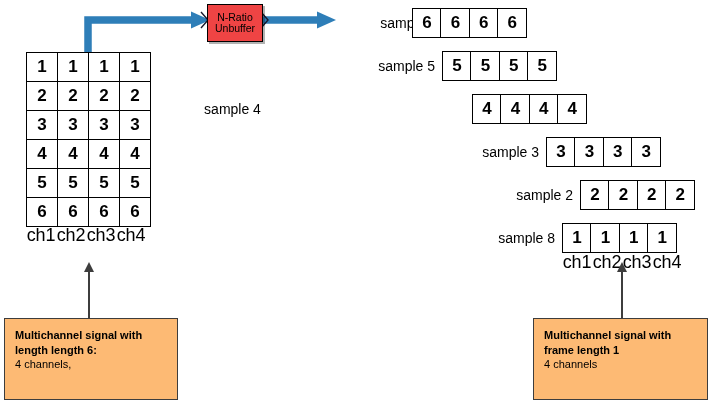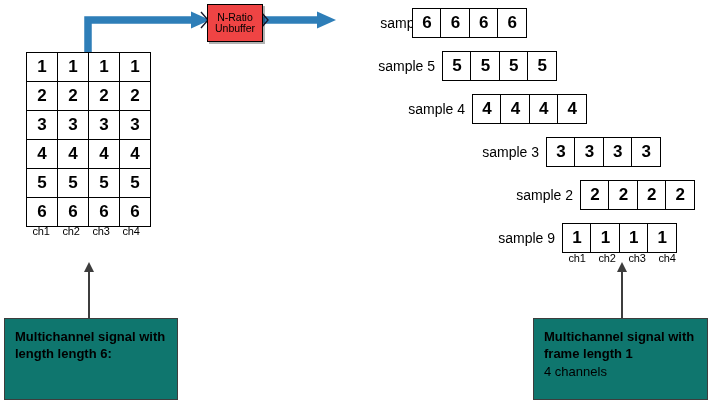--- a/index.html
+++ b/index.html
@@ -31,21 +31,21 @@
     vertical-align: middle;
     font-size: 17px;
     font-weight: bold;
     color: #000000;
     padding: 0;
   }
 
   .ch-labels {
     position: absolute;
     display: flex;
-    font-size: 11px;
+    font-size: 18px;
     color: #000000;
   }
   .ch-labels span {
     width: 30px;
     text-align: center;
     letter-spacing: -0.2px;
   }
   #input-ch-labels { left: 26px; top: 225px; }
   #output-ch-labels { left: 562px; top: 252px; }
 
@@ -108,24 +108,24 @@
     color: #000000;
     background: #ffffff;
     box-sizing: border-box;
   }
   .sample-boxes .cell:first-child { margin-left: 0; }
 
   
   .caption-box {
     position: absolute;
     border: 1.4px solid #3d3d3d;
-    background: #0f766e;
+    background: #fdba74;
     box-sizing: border-box;
     padding: 9px 10px 20px 10px;
-    font-size: 13px;
+    font-size: 11px;
     color: #000000;
     line-height: 1.33;
   }
   .caption-box .strong {
     font-weight: bold;
   }
   #caption-left  { left: 4px;   top: 318px; width: 174px; height: 82px; }
   #caption-right { left: 533px; top: 318px; width: 175px; height: 82px; }
 
   .caption-stem {
@@ -234,21 +234,21 @@
       <div class="sample-row" style="top: 51px; left: 0px; width: 575px;">
         <div class="sample-label" style="position: absolute; left: 0px; width: 435px; text-align: right;">sample 5</div>
         <div class="sample-boxes" style="position: absolute; left: 442px;">
           <div class="cell">5</div>
           <div class="cell">5</div>
           <div class="cell">5</div>
           <div class="cell">5</div>
         </div>
       </div>
       <div class="sample-row" style="top: 94px; left: 0px; width: 708px;">
-        <div class="sample-label" style="position: absolute; left: 0px; width: 465px; text-align: right;">sample 4</div>
+        <div class="sample-label" style="position: absolute; left: 0px; width: 465px; text-align: center;">sample 4</div>
         <div class="sample-boxes" style="position: absolute; left: 472px;">
           <div class="cell">4</div>
           <div class="cell">4</div>
           <div class="cell">4</div>
           <div class="cell">4</div>
         </div>
       </div>
       <div class="sample-row" style="top: 137px; left: 0px; width: 708px; margin-left: 44px;">
         <div class="sample-label" style="position: absolute; left: 0px; width: 495px; text-align: right;">sample 3</div>
         <div class="sample-boxes" style="position: absolute; left: 502px;">
@@ -261,21 +261,21 @@
       <div class="sample-row" style="top: 180px; left: 0px; width: 708px; margin-left: 48px;">
         <div class="sample-label" style="position: absolute; left: 0px; width: 525px; text-align: right;">sample 2</div>
         <div class="sample-boxes" style="position: absolute; left: 532px;">
           <div class="cell">2</div>
           <div class="cell">2</div>
           <div class="cell">2</div>
           <div class="cell">2</div>
         </div>
       </div>
       <div class="sample-row" style="top: 223px; left: 0px; width: 708px;">
-        <div class="sample-label" style="position: absolute; left: 0px; width: 555px; text-align: right;">sample 9</div>
+        <div class="sample-label" style="position: absolute; left: 0px; width: 555px; text-align: right;">sample 8</div>
         <div class="sample-boxes" style="position: absolute; left: 562px;">
           <div class="cell">1</div>
           <div class="cell">1</div>
           <div class="cell">1</div>
           <div class="cell">1</div>
         </div>
       </div>
     </div>
 
   <div class="ch-labels" id="output-ch-labels">
@@ -286,20 +286,21 @@
     </div>
 
   <div class="caption-stem" id="stem-left"></div>
   <div class="caption-arrowhead" id="arrowhead-left"></div>
   <div class="caption-stem" id="stem-right"></div>
   <div class="caption-arrowhead" id="arrowhead-right"></div>
 
   <div class="caption-box" id="caption-left">
     <div class="strong">Multichannel signal with</div>
     <div class="strong">length length 6:</div>
+    <div>4 channels,</div>
   </div>
 
   <div class="caption-box" id="caption-right">
     <div class="strong">Multichannel signal with</div>
     <div class="strong">frame length 1</div>
     <div>4 channels</div>
   </div>
 
 </div>
 

